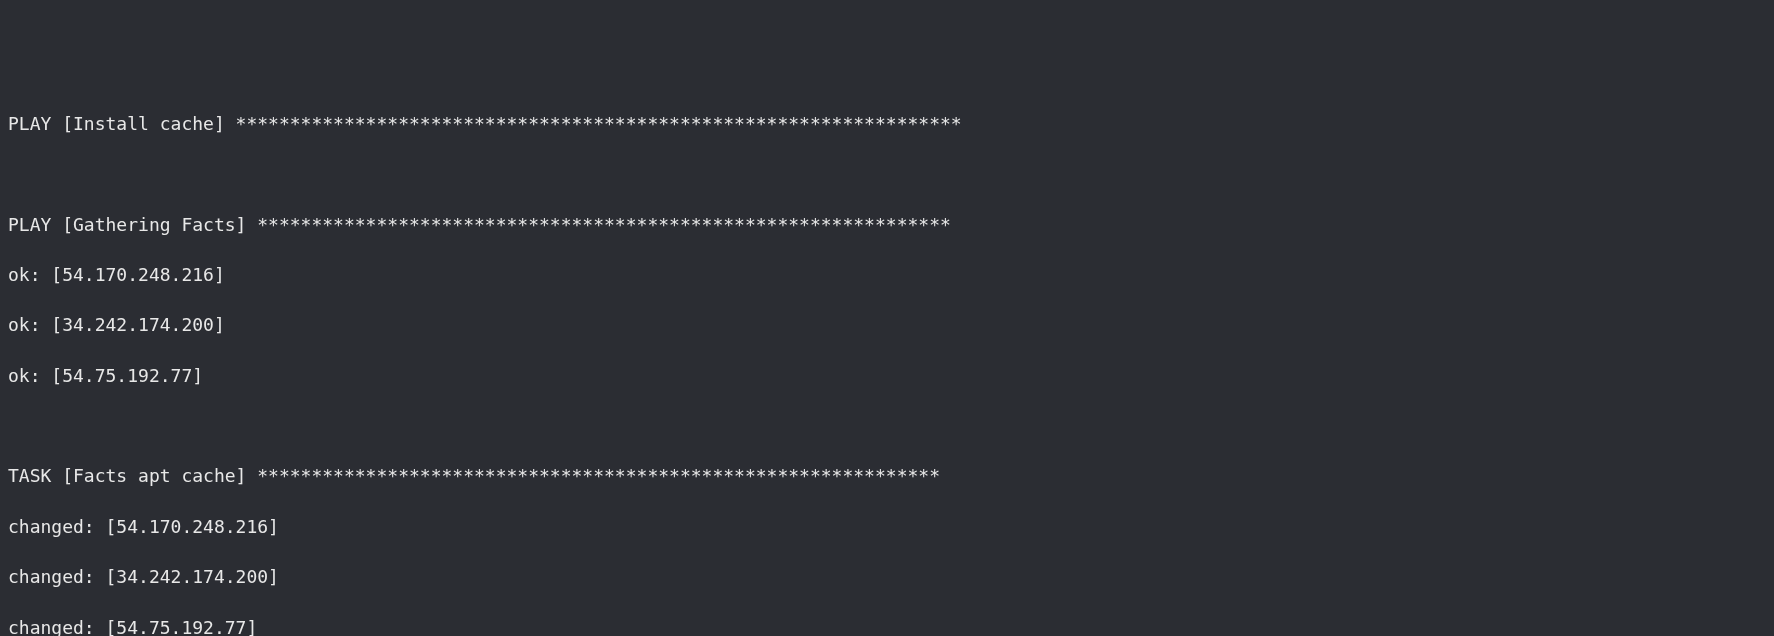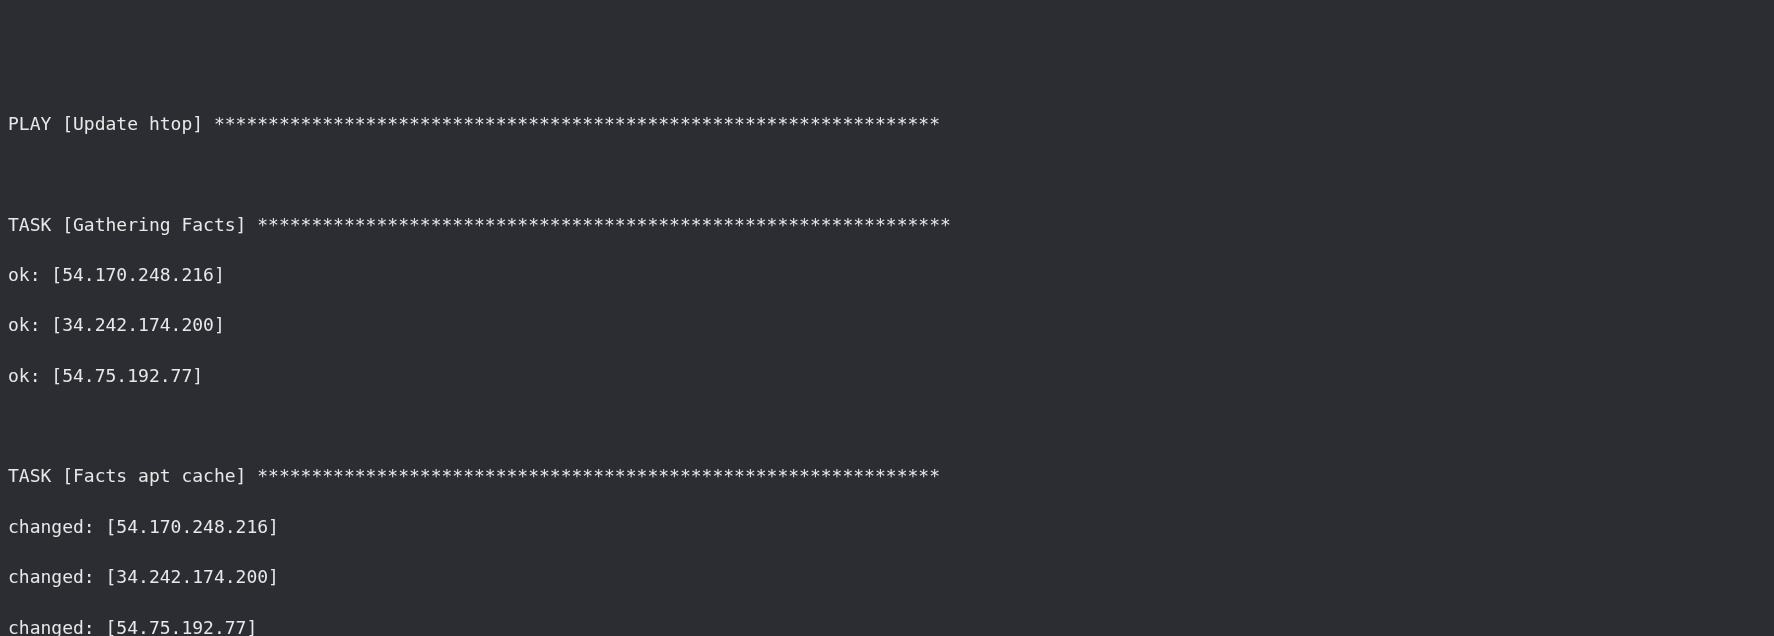--- a/index.html
+++ b/index.html
@@ -21,23 +21,23 @@
     }
     .line {
       display: block;
     }
   </style>
 </head>
 <body>
 
 
 
-<span class="line">PLAY [Update htop] *******************************************************************</span>
+<span class="line">PLAY [Install cache] *******************************************************************</span>
 <span class="line"> </span>
-<span class="line">TASK [Gathering Facts] ****************************************************************</span>
+<span class="line">PLAY [Gathering Facts] ****************************************************************</span>
 <span class="line">ok: [54.170.248.216]</span>
 <span class="line">ok: [34.242.174.200]</span>
 <span class="line">ok: [54.75.192.77]</span>
 <span class="line"> </span>
 <span class="line">TASK [Facts apt cache] ***************************************************************</span>
 <span class="line">changed: [54.170.248.216]</span>
 <span class="line">changed: [34.242.174.200]</span>
 <span class="line">changed: [54.75.192.77]</span>
 
 

